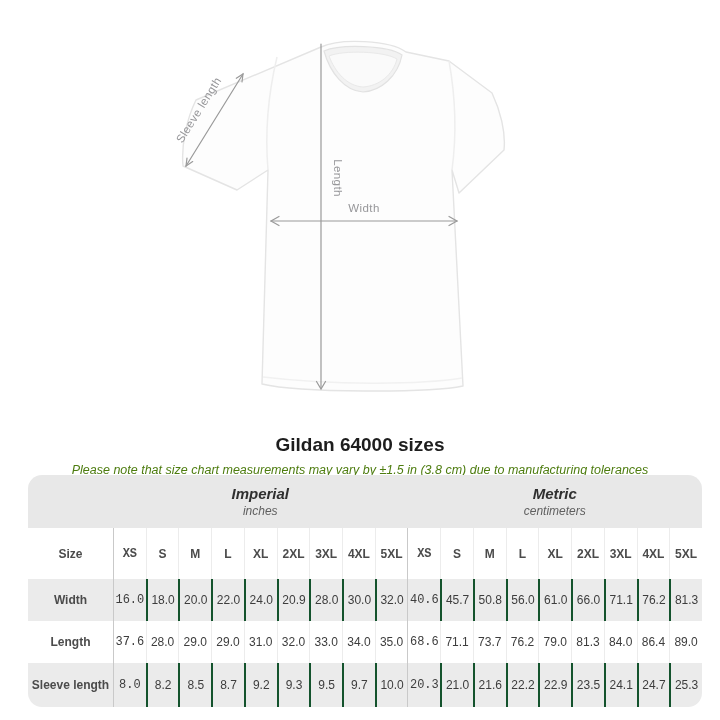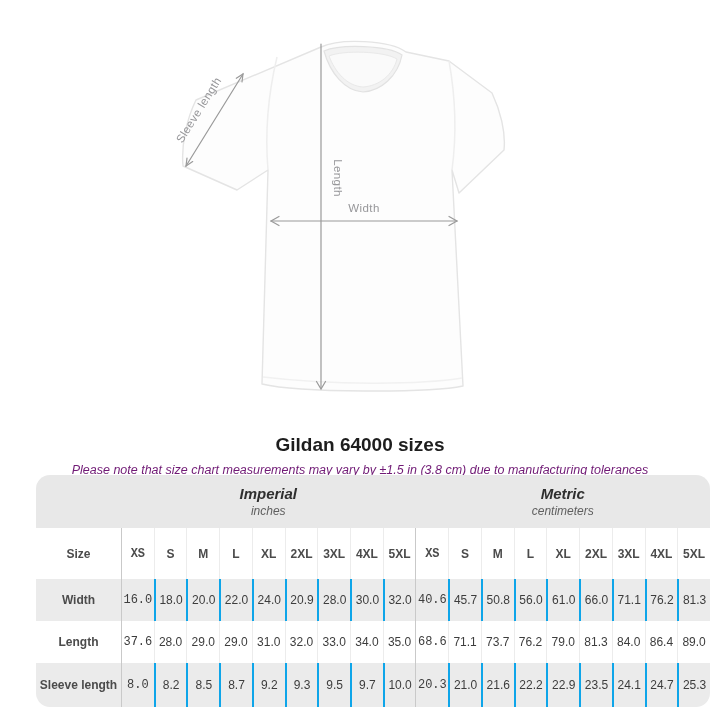--- a/index.html
+++ b/index.html
@@ -6,42 +6,42 @@
   .stage{
     position:relative;width:720px;height:720px;background:#ffffff;overflow:hidden;
     font-family:"Liberation Sans", sans-serif;
   }
   
   .diagram-svg{position:absolute;top:0;left:0;}
   .measure-label{fill:#97979a;font-size:11.5px;letter-spacing:.4px;}
   
   .title-block{position:absolute;top:434px;left:0;width:720px;text-align:center;}
   .chart-title{font-size:19px;font-weight:bold;color:#1d1d1d;}
-  .chart-subtitle{margin-top:7px;font-size:12.5px;font-style:italic;color:#701a75;}
+  .chart-subtitle{margin-top:7px;font-size:12.5px;font-style:italic;color:#4d7c0f;}
   
   .sizetable{
-    position:absolute;top:475px;left:36px;width:674px;
+    position:absolute;top:475px;left:28px;width:674px;
     border-radius:14px;overflow:hidden;
   }
   .trow{display:grid;grid-template-columns:85px repeat(18,1fr);}
   .hdr{height:53px;background:#e8e8e8;}
   .hdr-group{display:flex;flex-direction:column;align-items:center;justify-content:center;gap:2px;}
   .hdr-imperial{grid-column:2 / span 9;}
   .hdr-metric{grid-column:11 / span 9;}
   .section-title{font-size:15px;font-weight:bold;font-style:italic;color:#2f2f2f;}
   .section-unit{font-size:12px;font-style:italic;color:#5f5f5f;}
   .r-size{height:51px;background:#ffffff;}
   .r1{height:42px;background:#ebebeb;}
   .r2{height:42px;background:#ffffff;}
   .r3{height:44px;background:#ebebeb;}
   .c{display:flex;align-items:center;justify-content:center;font-size:12px;color:#3d3d3d;}
   .lbl{font-weight:bold;color:#4b4b4b;}
   .szc{font-weight:bold;color:#4b4b4b;}
   .rw .c{border-left:1px solid #ececec;}
-  .rg .c{border-left:2px solid #0ea5e9;}
+  .rg .c{border-left:2px solid #14532d;}
   .trow .c.labelcol{border-left:none;}
   .trow .c.divider{border-left:1px solid #c9c9c9;font-family:Liberation Mono, monospace;}
 </style>
 </head>
 <body>
 
 <div class="stage">
 
   <svg class="diagram-svg" width="720" height="410" viewBox="0 0 720 410">
 

